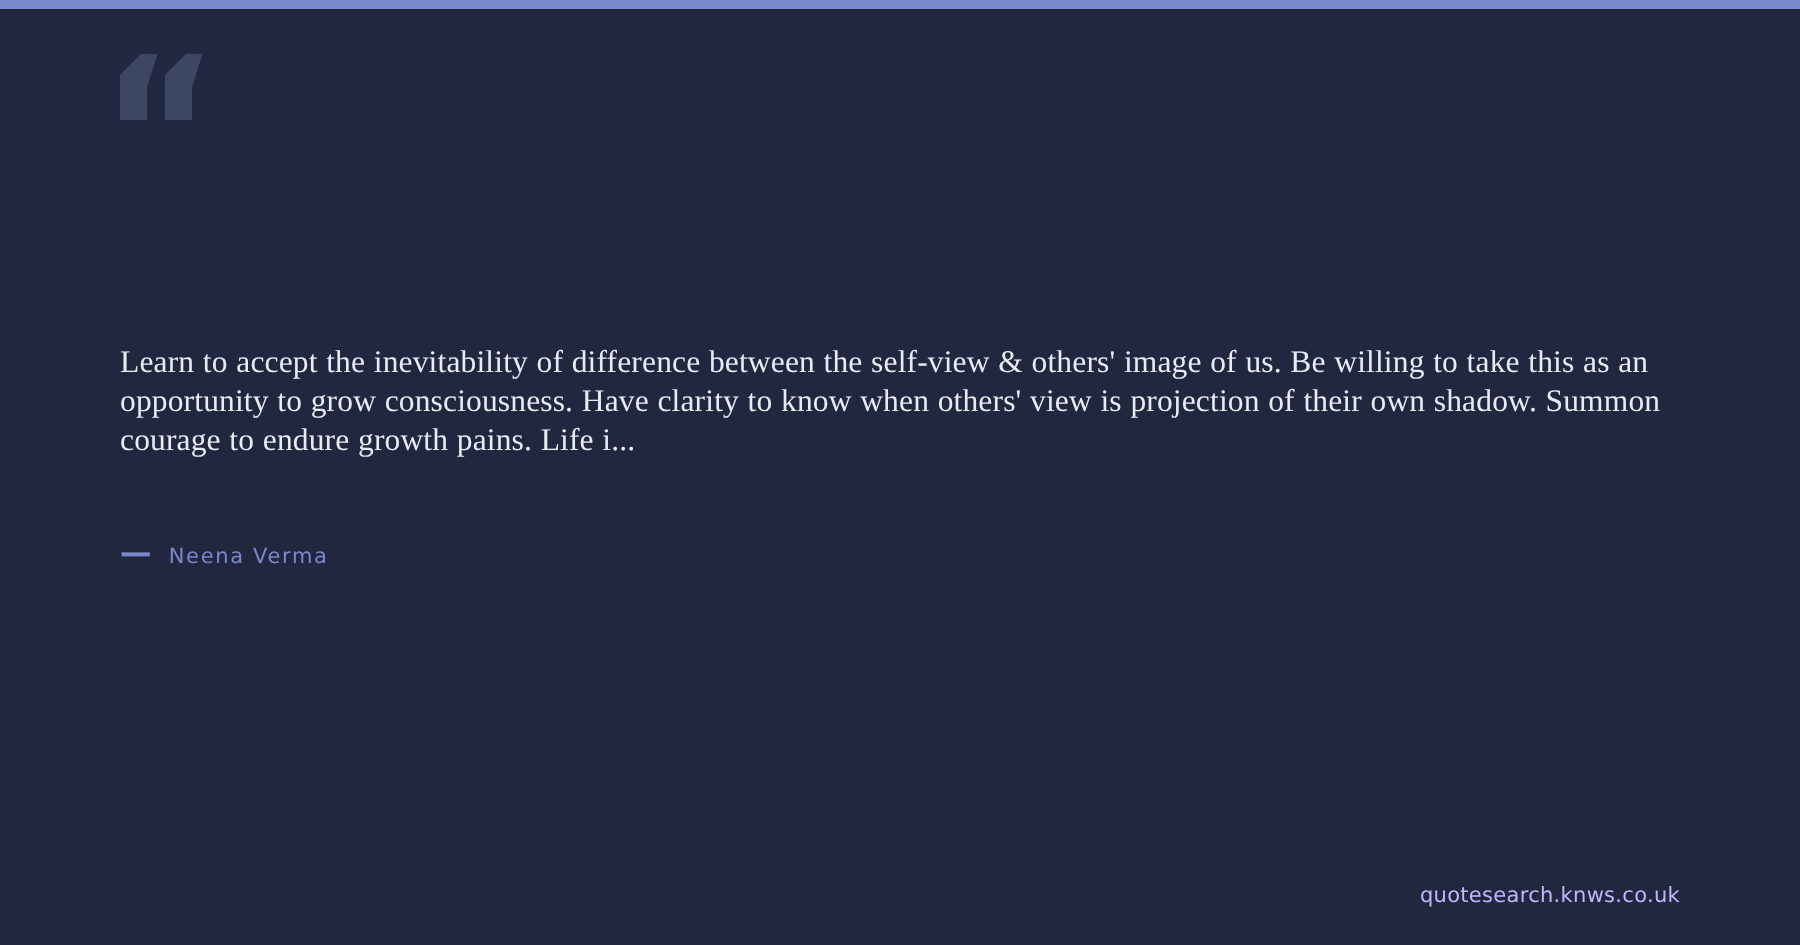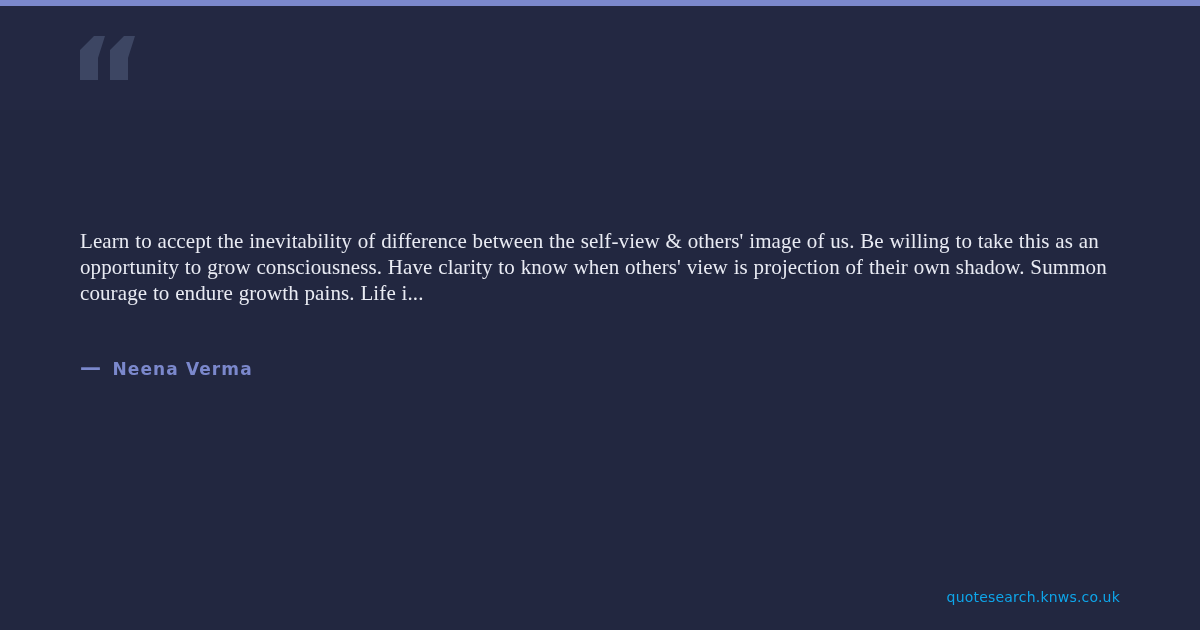--- a/index.html
+++ b/index.html
@@ -85,35 +85,35 @@
   }
   .author-dash {
     font-size: 21px;
     line-height: 28px;
     font-weight: 700;
     color: #7b88cc;
     margin-right: 11px;
     letter-spacing: 0.5px;
   }
   .author-name {
-    font-size: 17px;
+    font-size: 14px;
     line-height: 28px;
-    font-weight: 700;
+    font-weight: 400;
     color: #7b88cc;
     letter-spacing: 1.1px;
   }
 
   
   .source-url {
     position: absolute;
     right: 80px;
     bottom: 24px;
     font-size: 14px;
     line-height: 18px;
-    color: #0ea5e9;
+    color: #c4b5fd;
     letter-spacing: 0.2px;
     text-align: left;
   }
 </style>
 </head>
 <body>
 
 <div class="card">
 
   <div class="accent-bar"></div>

